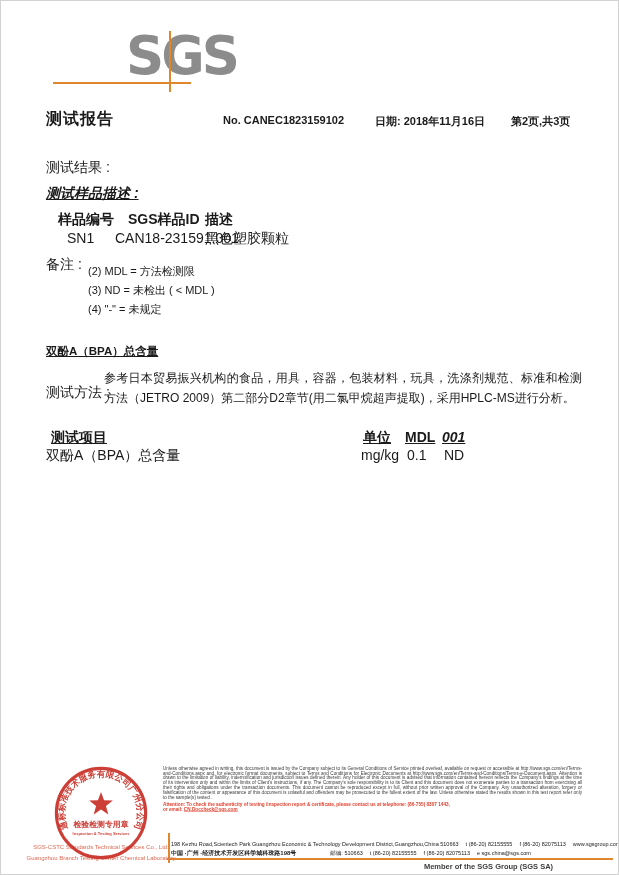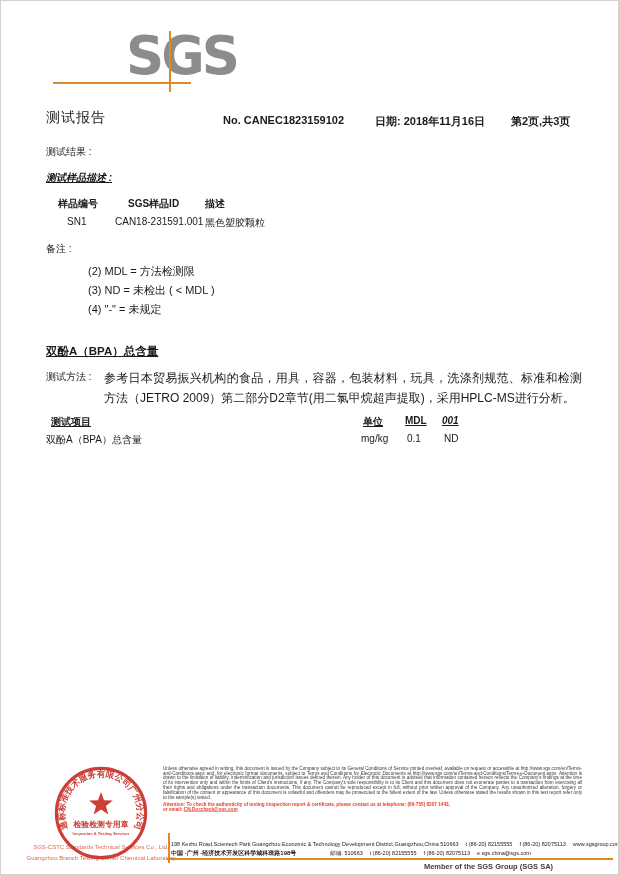--- a/index.html
+++ b/index.html
@@ -7,26 +7,26 @@
     width:619px;height:875px;position:relative;background:#fff;
     border:1px solid #d2d2d2;box-sizing:border-box;overflow:hidden;
     font-family:"Liberation Sans",sans-serif;color:#1a1a1a;
   }
   .abs{position:absolute;white-space:nowrap;}
   
   .logo-text{left:79px;top:28px;font-size:53px;font-weight:bold;color:#8c8c8c;
     letter-spacing:-3px;line-height:1;font-family:"DejaVu Sans",sans-serif;margin-left:46px;}
   .logo-hline{left:52px;top:81px;width:138px;height:1.5px;background:#e0872e;}
   .logo-vline{left:168px;top:30px;width:1.5px;height:61px;background:#e0872e;}
-  .report-title{left:45px;top:108px;font-size:14px;font-weight:normal;letter-spacing:1px;}
+  .report-title{left:45px;top:108px;font-size:16px;font-weight:bold;letter-spacing:1px;}
   .report-no{left:222px;top:113px;font-size:11px;font-weight:600;}
   .report-date{left:374px;top:113px;font-size:11px;font-weight:600;}
   .report-page{left:492px;top:113px;font-size:11px;font-weight:600;padding-left:18px;}
   
-  .t11{font-size:10px;}
+  .t11{font-size:14px;margin-top:14px;}
   .bold{font-weight:bold;}
   .und{text-decoration:underline;}
   .results-label{left:45px;top:144px;}
   .sample-desc-heading{left:45px;top:170px;font-style:italic;}
   .st-h1{left:57px;top:196px;}
   .st-h2{left:127px;top:196px;}
   .st-h3{left:204px;top:196px;}
   .st-v1{left:66px;top:215px;}
   .st-v2{left:114px;top:215px;}
   .st-v3{left:204px;top:215px;}

